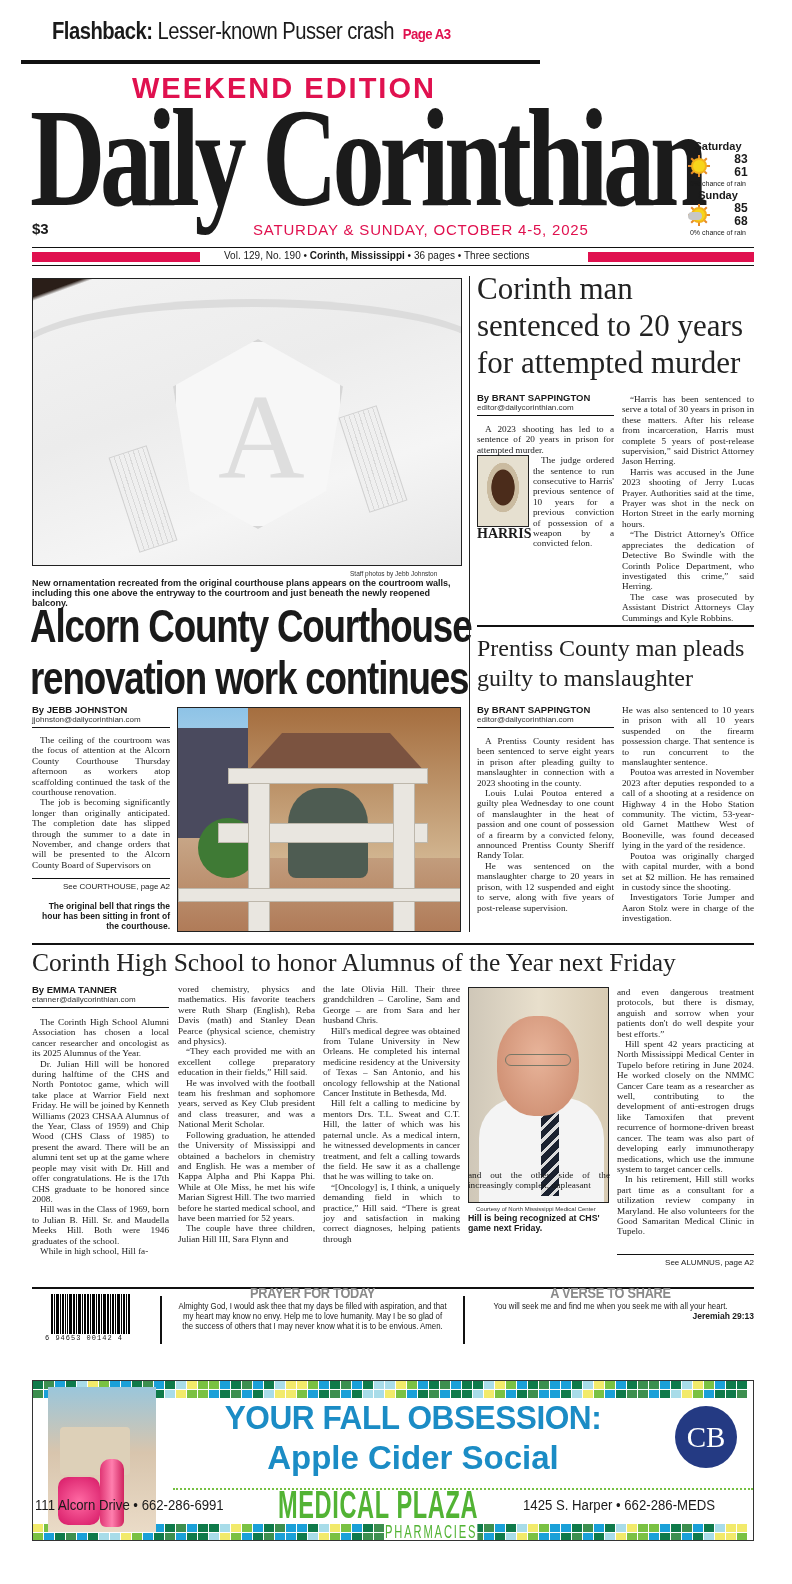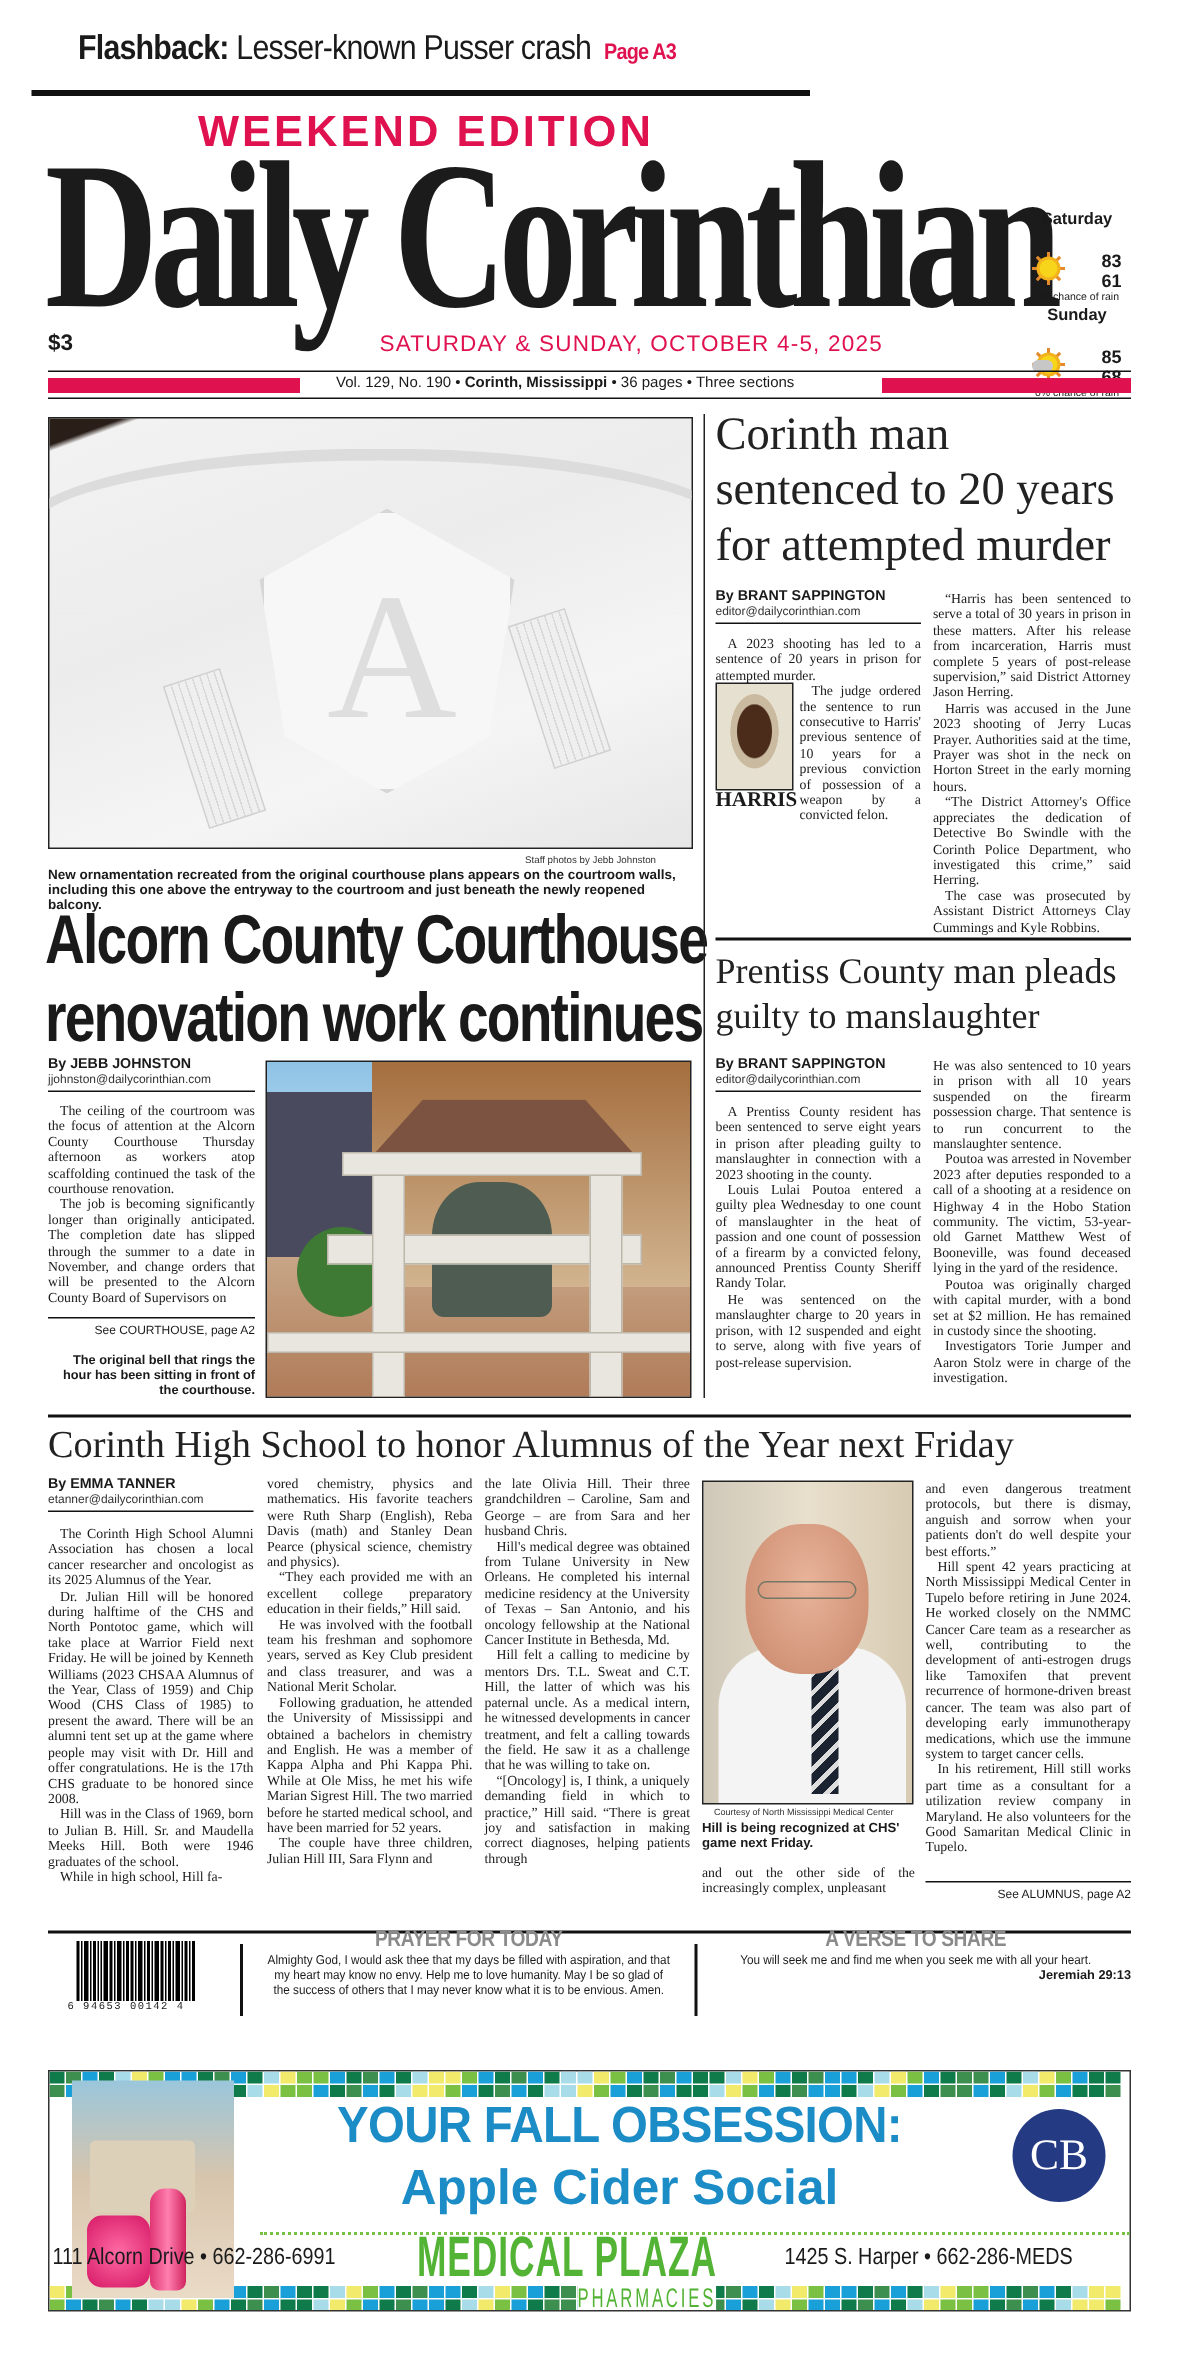--- a/index.html
+++ b/index.html
@@ -15,21 +15,21 @@
   #teaser .pg { color: #e0114f; font-size: 15px; font-weight: bold; margin-left: 4px; }
   #teaser-rule { left: 21px; top: 60px; width: 519px; height: 4px; background: #111; }
 
   
   #weekend { left: 132px; top: 72px; font-size: 29px; color: #e0114f; font-weight: bold; letter-spacing: 2px; }
   #flag { left: 30px; top: 88px; font-size: 140px; line-height: 1; font-weight: bold; letter-spacing: -7px; transform: scaleX(0.745); transform-origin: left; white-space: nowrap; font-family: "Liberation Serif", serif; color: #1b1b1b; }
   #price { left: 32px; top: 220px; font-size: 15px; font-weight: bold; }
   #dateline { left: 253px; top: 221px; font-size: 15px; color: #e0114f; letter-spacing: 0.8px; }
   #weather { left: 683px; top: 140px; width: 70px; text-align: center; }
   .wday { font-size: 11px; font-weight: bold; }
-  .wrow { display: flex; align-items: flex-start; justify-content: center; gap: 24px; margin-top: 16px; }
+  .wrow { display: flex; align-items: center; justify-content: center; gap: 24px; margin-top: 1px; }
   .sun { width: 22px; height: 22px; position: relative; }
   .sun .core { position: absolute; left: 5px; top: 5px; width: 12px; height: 12px; border-radius: 50%; background: #f7d51b; box-shadow: 0 0 0 2px #f3b21b; }
   .sun .ray { position: absolute; left: 10px; top: 0; width: 2px; height: 22px; background: #e58a2c; }
   .cloud { position: absolute; left: 0; top: 8px; width: 14px; height: 8px; border-radius: 5px; background: #c7c7c7; }
   .temps { font-size: 12px; font-weight: bold; line-height: 13px; text-align: right; }
   .wrain { font-size: 7px; margin-top: 1px; }
 
   #rule-top { left: 32px; top: 247px; width: 722px; height: 1px; background: #111; }
   #bar-left { left: 32px; top: 252px; width: 168px; height: 10px; background: #e0114f; }
   #bar-right { left: 588px; top: 252px; width: 166px; height: 10px; background: #e0114f; }
@@ -90,21 +90,21 @@
   #alum-c1 { left: 32px; top: 1017px; width: 137px; }
   #alum-c2 { left: 178px; top: 984px; width: 137px; }
   #alum-c3 { left: 323px; top: 984px; width: 137px; }
   #photo3 { left: 468px; top: 987px; width: 141px; height: 216px; border: 1px solid #222; overflow: hidden; background: linear-gradient(90deg, #cfc7b8, #e8dfcc 50%, #d8cbb3); }
   #photo3 .coat { position: absolute; left: 10px; top: 110px; width: 125px; height: 110px; background: #f4f4f4; border-radius: 40px 40px 0 0; }
   #photo3 .tie { position: absolute; left: 72px; top: 118px; width: 18px; height: 90px; background: repeating-linear-gradient(135deg, #1b2230 0 6px, #dcdcdc 6px 9px); }
   #photo3 .face { position: absolute; left: 28px; top: 28px; width: 82px; height: 100px; border-radius: 45%; background: radial-gradient(ellipse at 50% 40%, #e8b49a, #c9876a); }
   #photo3 .glasses { position: absolute; left: 36px; top: 66px; width: 66px; height: 12px; border: 1.5px solid #776; border-radius: 6px; }
   #credit3 { left: 476px; top: 1206px; font-size: 6px; color: #333; }
   #caption3 { left: 468px; top: 1213px; width: 142px; font-size: 8.8px; line-height: 10px; font-weight: bold; }
-  #alum-c3b { left: 468px; top: 1243px; width: 142px; }
+  #alum-c3b { left: 468px; top: 1170px; width: 142px; }
   #alum-c4 { left: 617px; top: 987px; width: 137px; }
   #alum-see { left: 617px; top: 1254px; width: 137px; }
 
   
   #rule-strip { left: 32px; top: 1287px; width: 722px; height: 1.5px; background: #111; }
   #barcode { left: 45px; top: 1294px; width: 98px; height: 50px; }
   #barcode .bars { display: flex; height: 40px; align-items: stretch; padding: 0 6px; }
   #barcode .bars span { background: #000; margin-right: 1px; }
   #barcode .digits { font-size: 7px; font-family: "Liberation Mono", monospace; letter-spacing: 1px; text-align: left; }
   .vbar { position: absolute; width: 1.5px; background: #111; }

